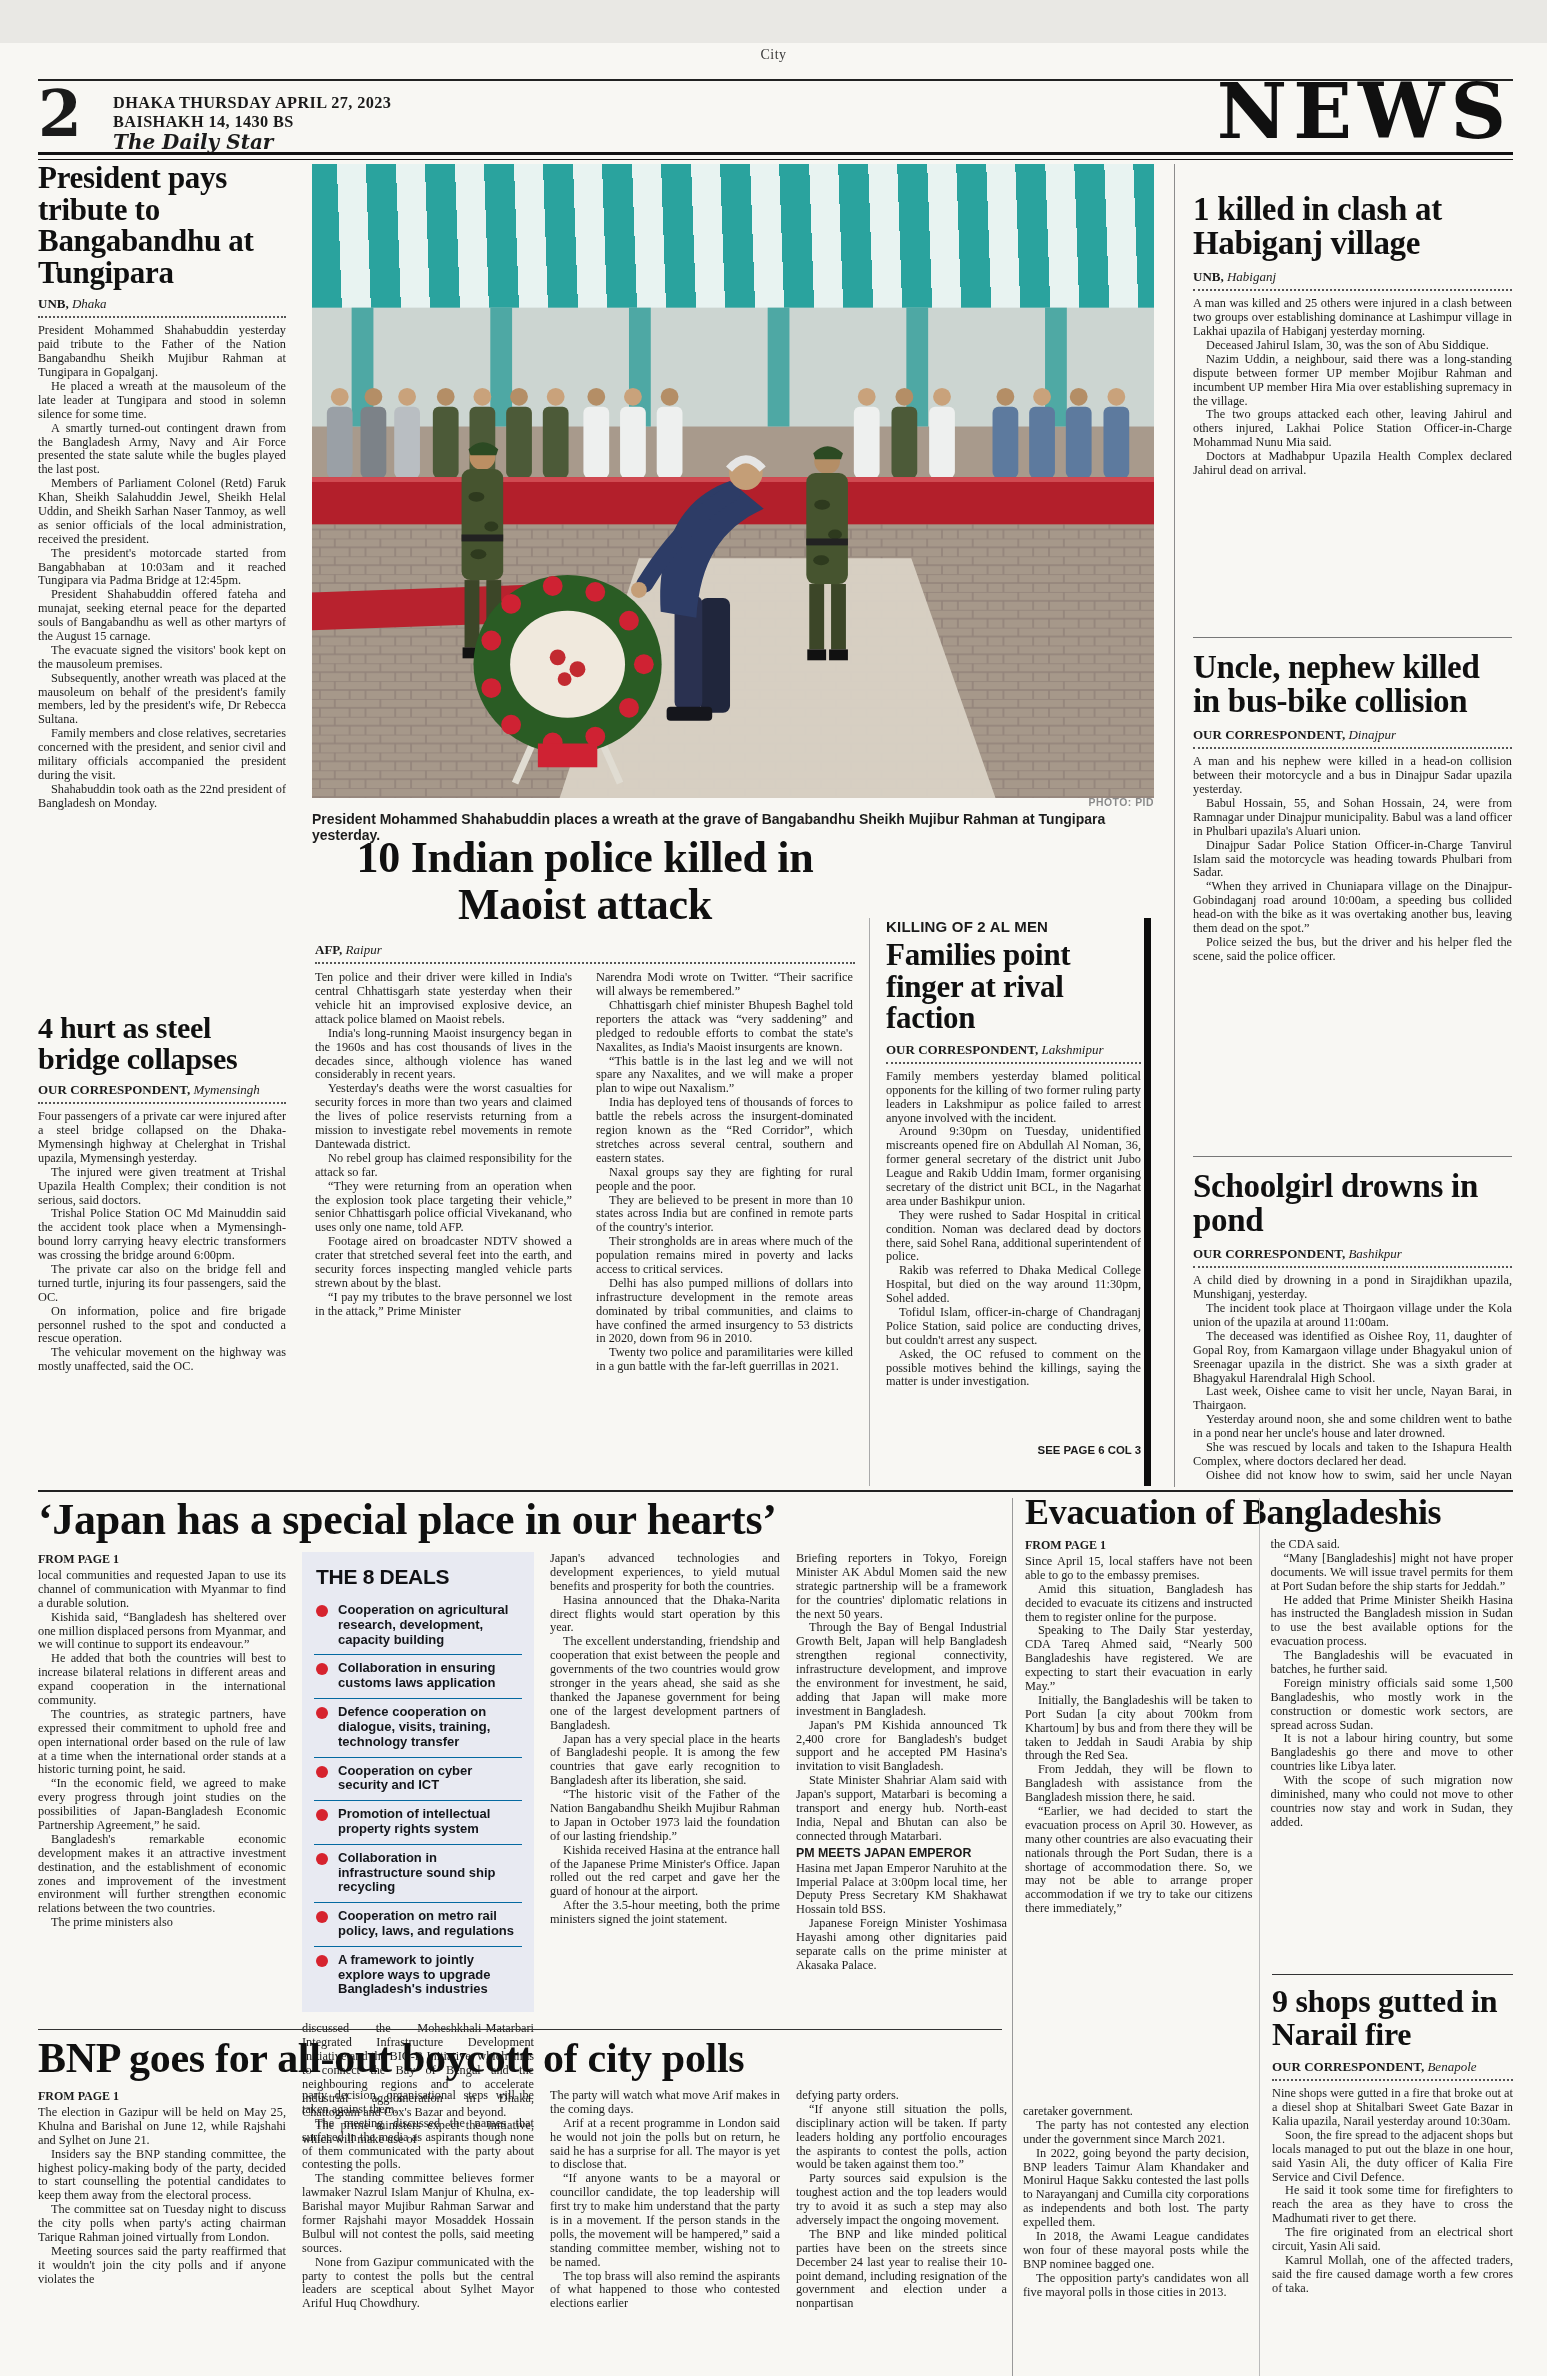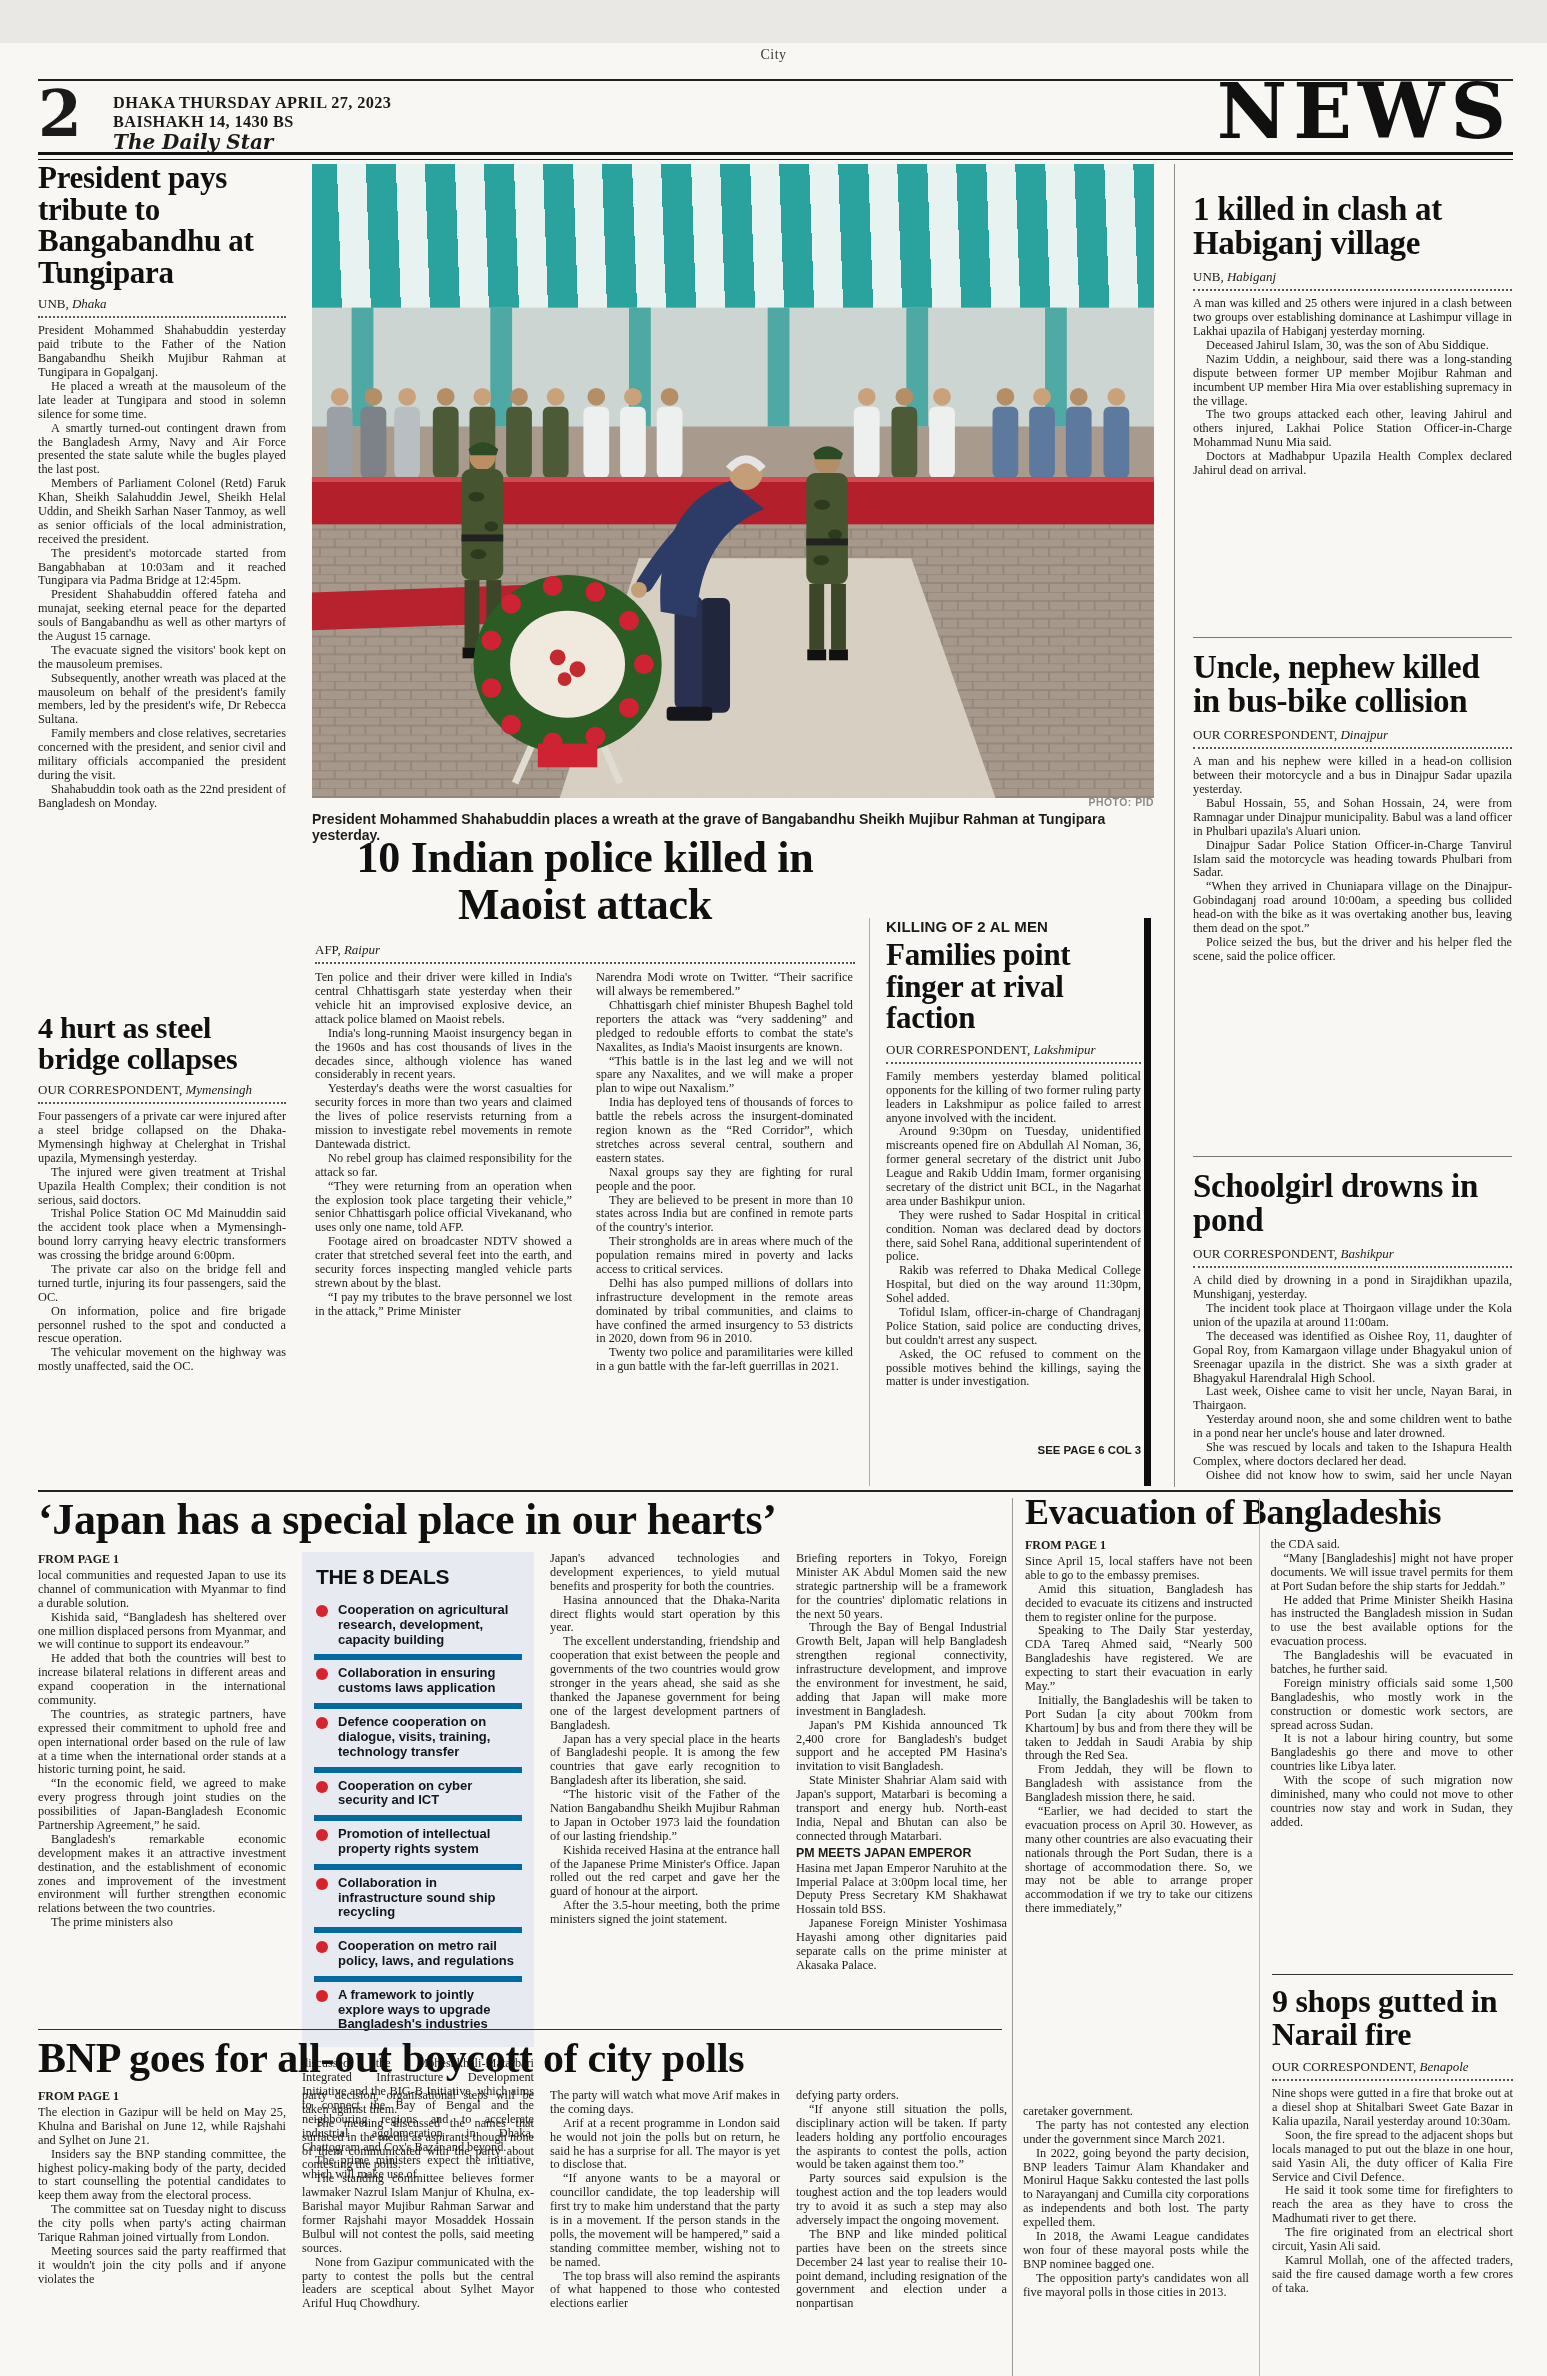--- a/index.html
+++ b/index.html
@@ -11,21 +11,21 @@
   .rule{background:#222;}
   .pagenum{top:40px;left:38px;font-size:63px;font-weight:bold;line-height:1;font-family:"DejaVu Serif",serif;}
   .dateline{left:113px;font-weight:bold;font-size:16.3px;letter-spacing:0.4px;font-family:"Liberation Serif",serif;}
   .logo{top:87px;left:113px;font-size:20px;font-weight:bold;font-style:italic;font-family:"DejaVu Serif",serif;}
   .banner{top:30px;right:35px;font-size:77px;font-weight:bold;letter-spacing:6px;line-height:1;
           font-family:"DejaVu Serif",serif;color:#101010;}
   .dblrule{border-top:3px solid #111;border-bottom:1.5px solid #111;height:4px;}
   
   .hl{font-family:"Liberation Serif",serif;font-weight:bold;color:#101010;line-height:1.02;letter-spacing:-0.3px;}
   .byline{font-size:13px;padding-bottom:4px;border-bottom:2px dotted #555;}
-  .byline .src{font-weight:normal;}
+  .byline .src{font-weight:bold;}
   .byline .plc{font-style:italic;}
   .body{font-size:12.3px;line-height:1.13;text-align:justify;overflow:hidden;}
   .body p{margin:0;}
   .body p + p{text-indent:13px;}
   .cols{display:flex;}
   .fromp{font-weight:bold;font-size:12px;margin:0 0 2px 0;}
   .kicker{font-family:"Liberation Sans",sans-serif;font-weight:bold;font-size:15px;letter-spacing:0.2px;}
   .jump{font-family:"Liberation Sans",sans-serif;font-weight:bold;font-size:11.4px;text-align:right;margin-top:6px;}
   .subhead{font-family:"Liberation Sans",sans-serif;font-weight:bold;font-size:12.4px;margin:2px 0;}
   
@@ -38,21 +38,21 @@
           font-size:10.4px;font-weight:bold;color:#8a8a8a;letter-spacing:0.5px;}
   .caption{top:768px;left:312px;width:842px;font-family:"Liberation Sans",sans-serif;
            font-size:14px;font-weight:bold;color:#1d1d1d;line-height:1.15;}
   
   .deals{background:var(--deals-box-bg,#e8eaf2);padding:13px 12px 8px 12px;margin-bottom:10px;}
   .deals h3{margin:0 0 8px 2px;font-family:"Liberation Sans",sans-serif;font-weight:900;
             font-size:21px;letter-spacing:-0.3px;color:#101114;}
   .deals ul{margin:0;padding:0;list-style:none;}
   .deals li{position:relative;padding:6px 0 7px 24px;font-family:"Liberation Sans",sans-serif;
             font-size:13px;font-weight:bold;line-height:1.14;color:#14161a;
-            border-bottom:6px solid #0369a1;text-align:left;text-indent:0;}
+            border-bottom:1px solid #0369a1;text-align:left;text-indent:0;}
   .deals li:last-child{border-bottom:none;}
   .deals li::before{content:"";position:absolute;left:2px;top:8px;width:12px;height:12px;border-radius:50%;
             background:var(--accent-red,#d6232e);}
   .vrule{background:#8c8c8c;width:1px;}
   .thickrule{background:#0d0d0d;width:7px;}
 </style>
 </head>
 <body>
 
 <div class="page">

